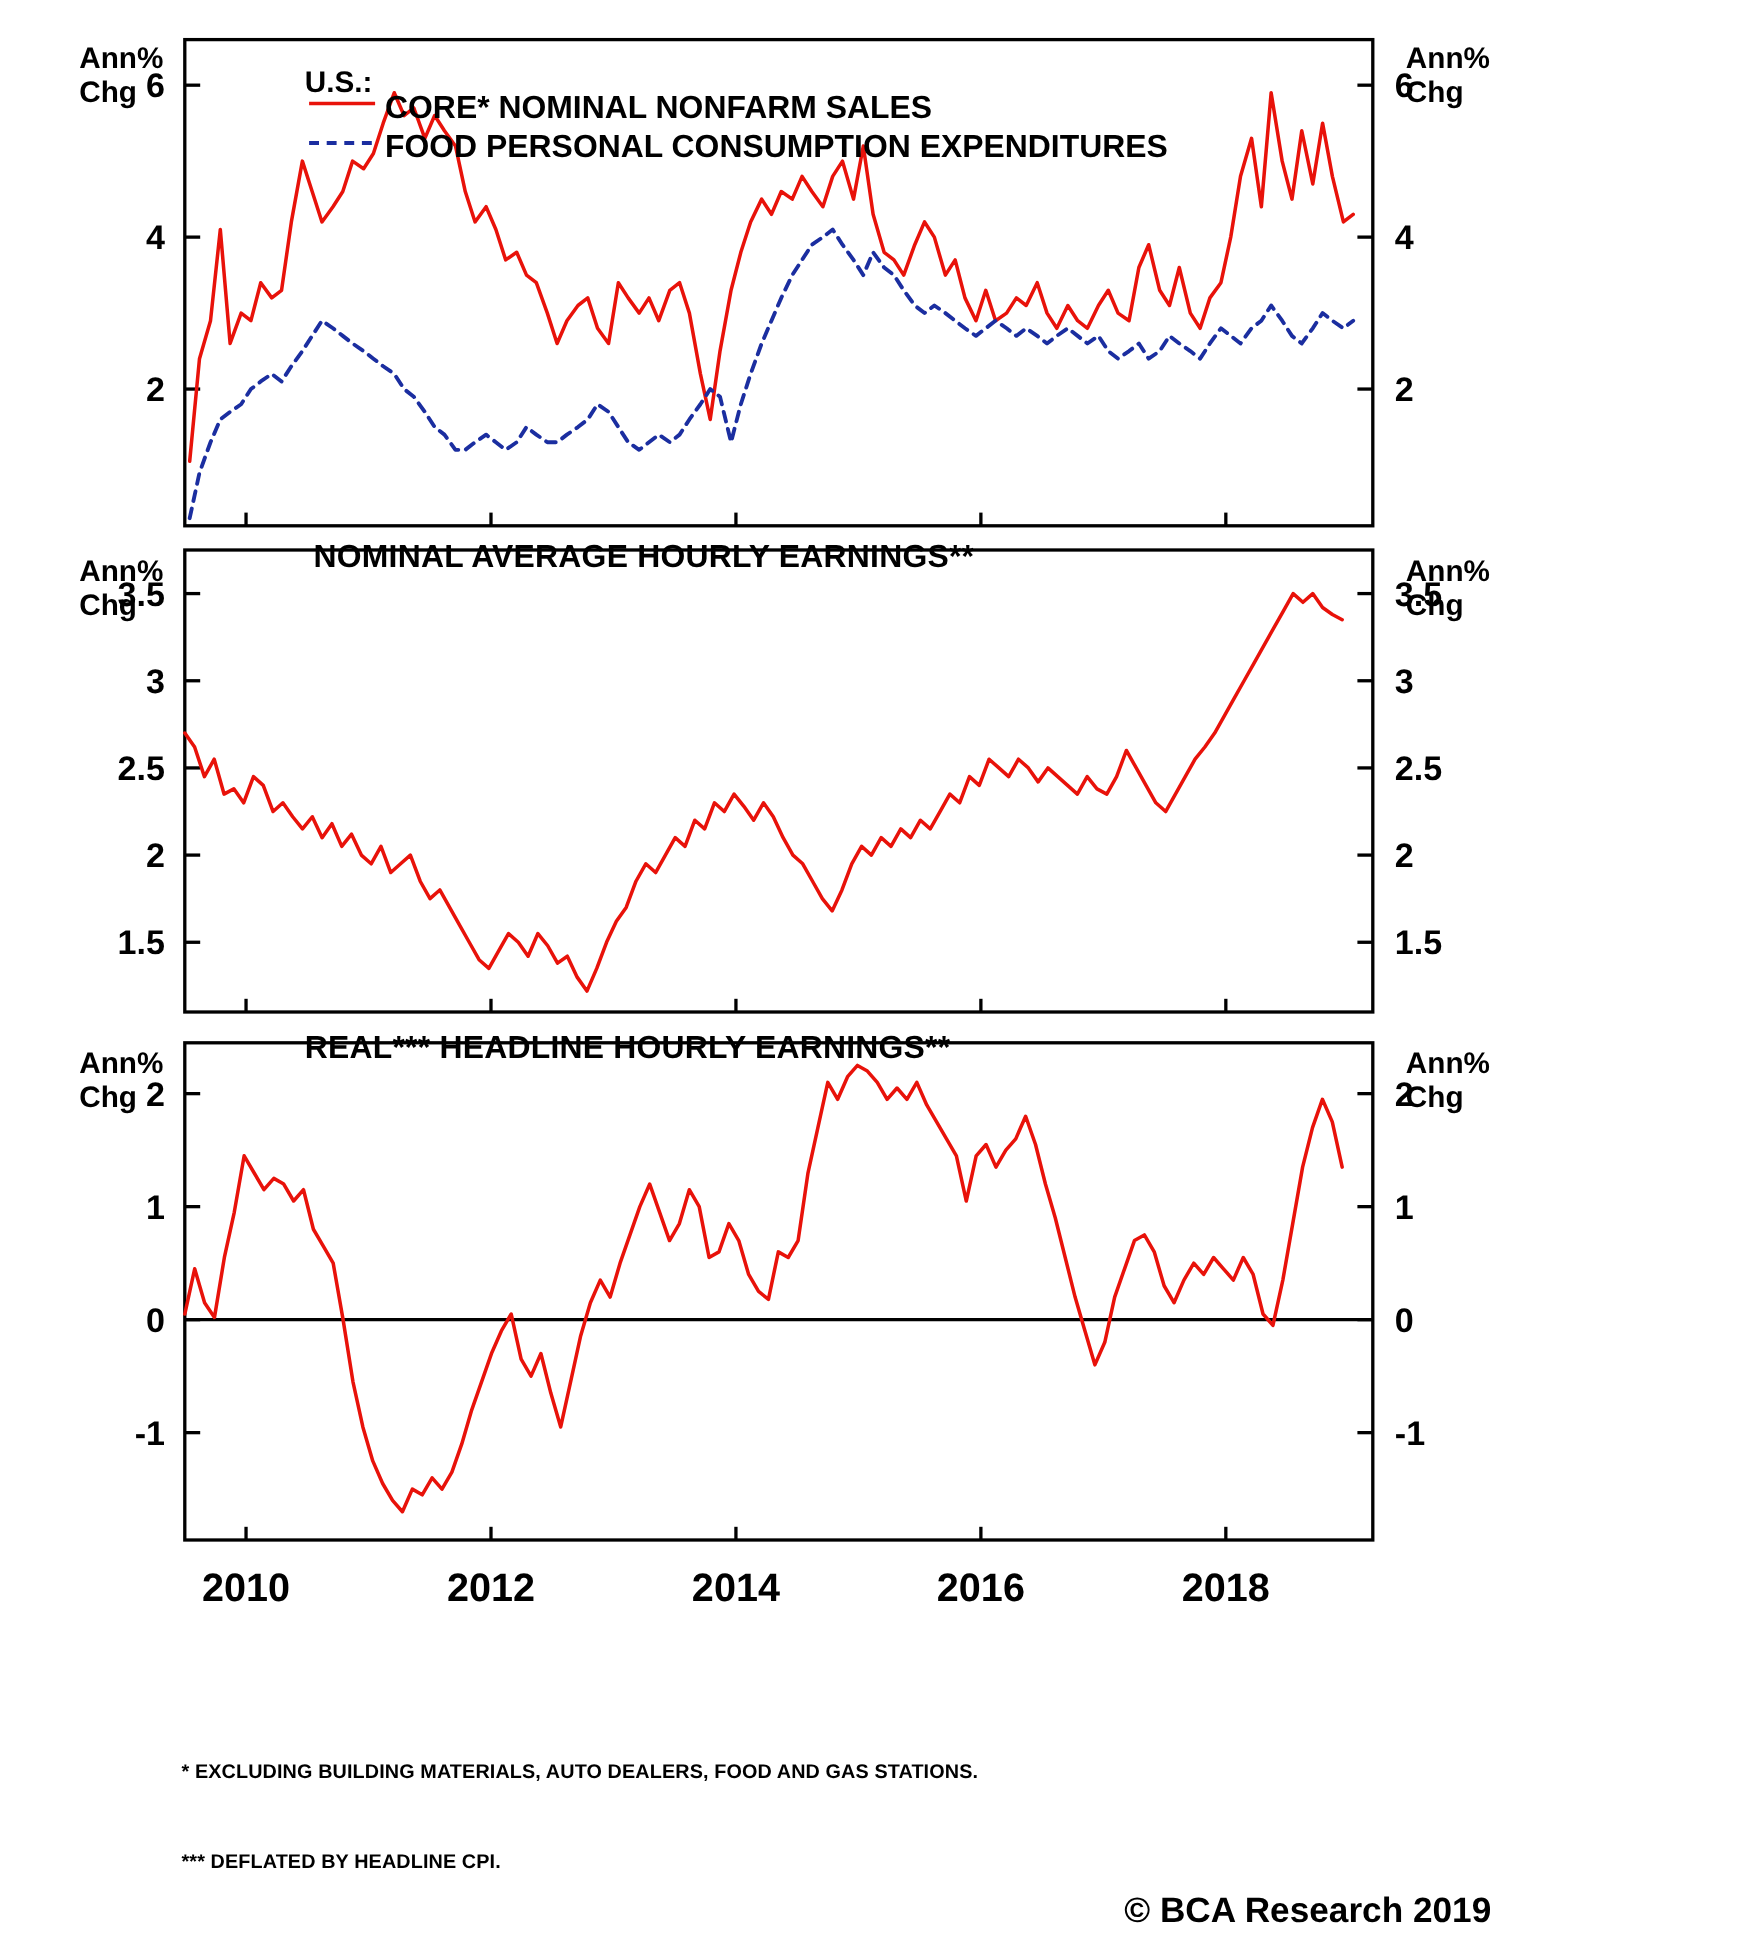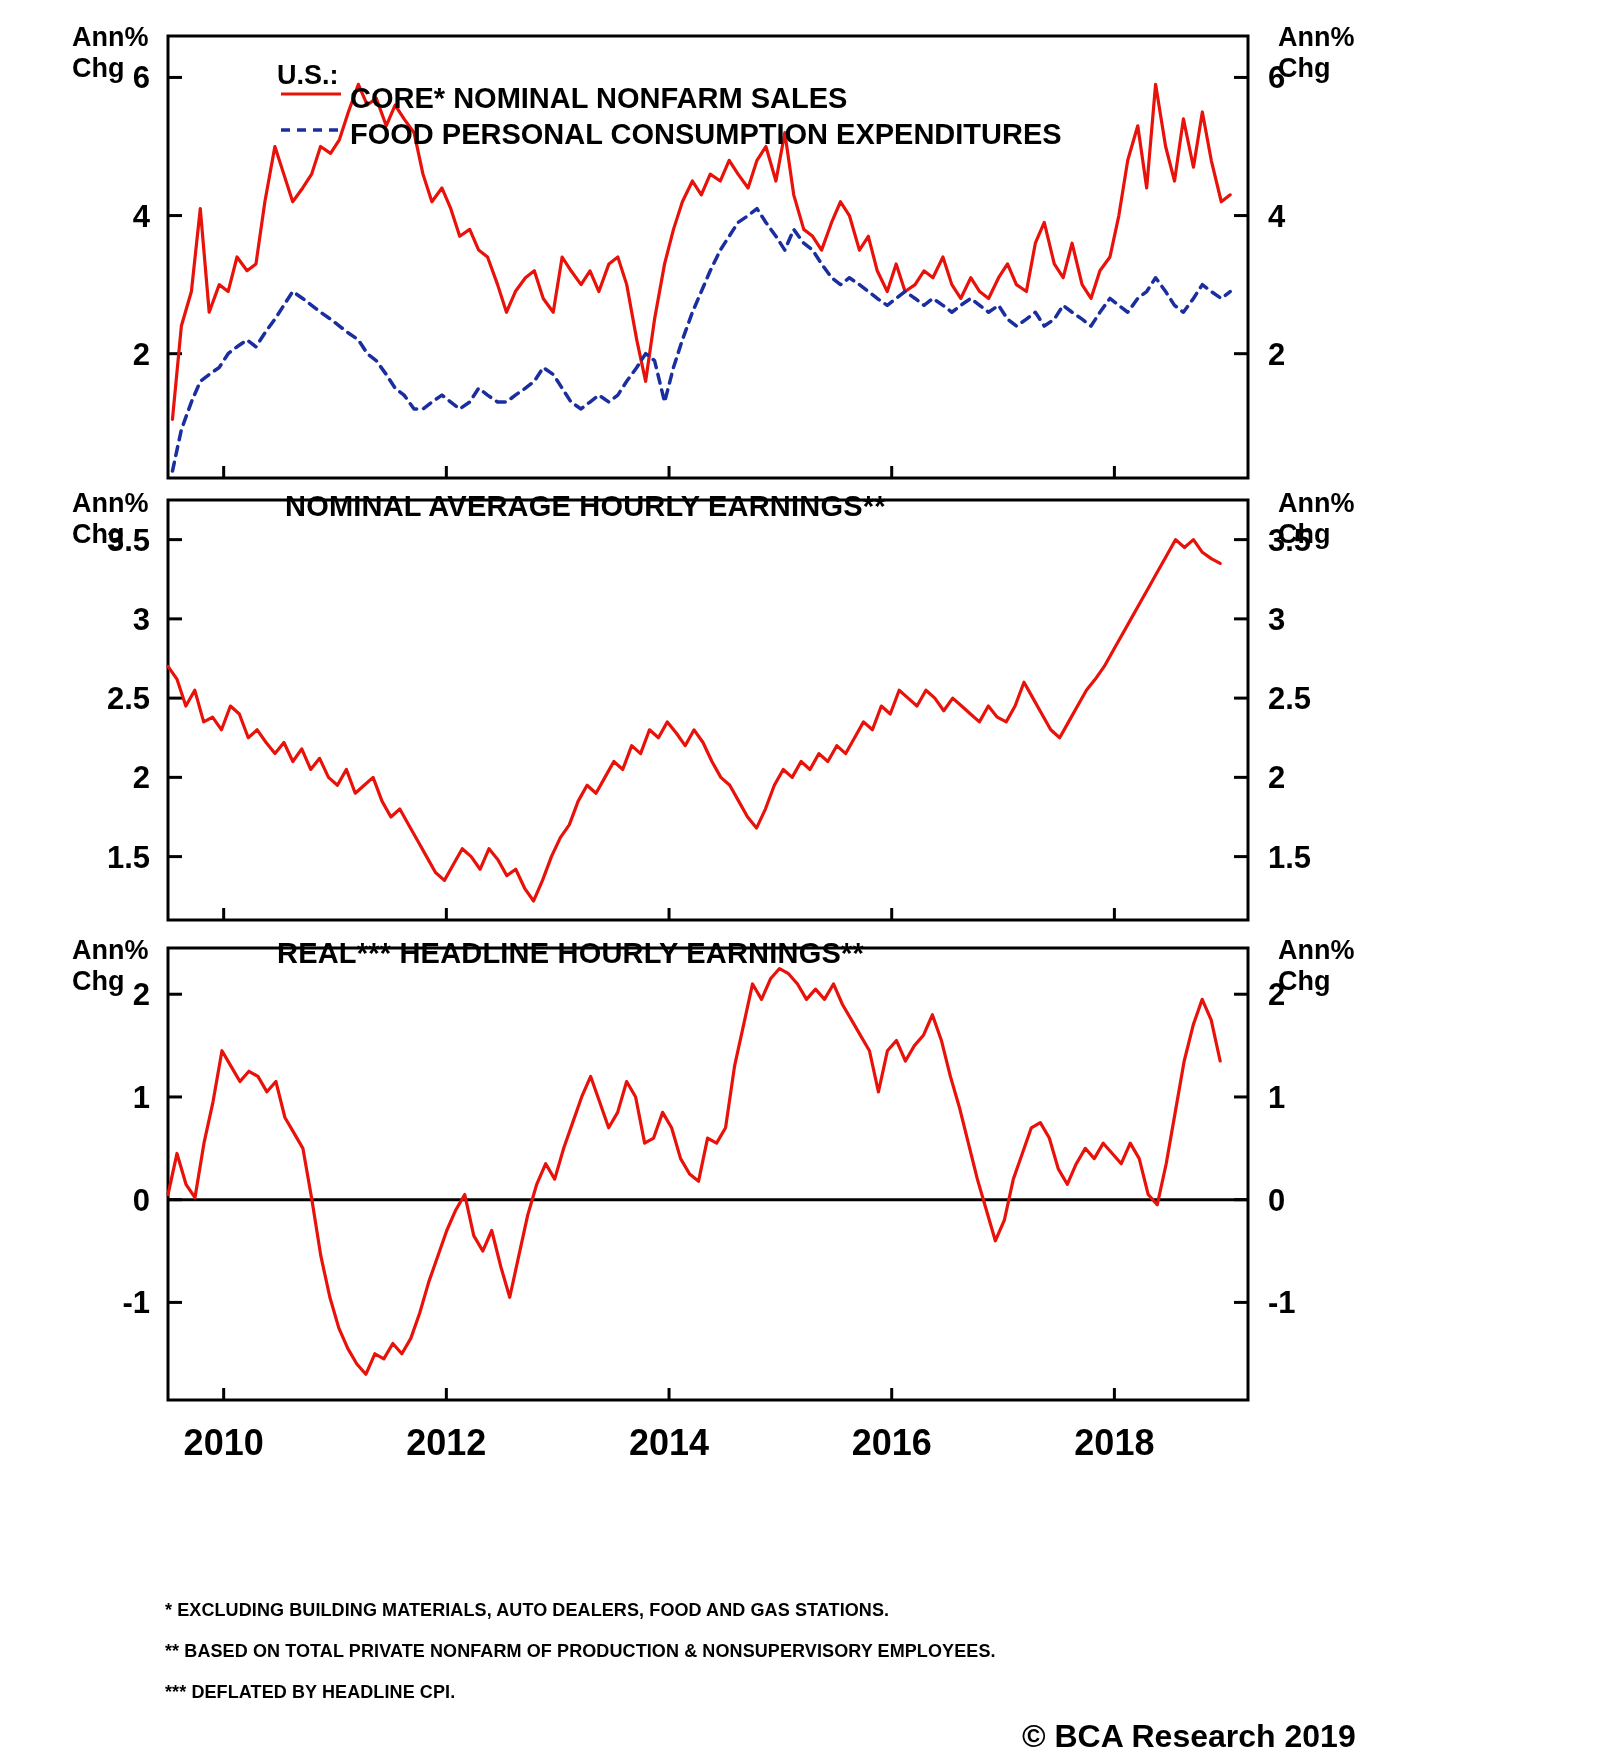--- a/index.html
+++ b/index.html
@@ -1,19 +1,19 @@
 <!DOCTYPE html>
 <html><head>
 <meta charset="utf-8">
 <style>
   html,body{margin:0;padding:0;background:#fff;}
   body{width:1600px;height:1758px;font-family:"Liberation Sans",sans-serif;color:#000;position:relative;}
   .wrap{position:absolute;left:0;top:0;width:1600px;height:1758px;}
   .panel{position:absolute;}
-  .axis-label{font-size:27px;font-weight:bold;line-height:1.15;}
+  .axis-label{font-size:27px;font-weight:bold;line-height:1.15;margin-top:16px;}
   .panel-title{font-size:29px;font-weight:bold;letter-spacing:0.2px;}
   .legend-title{font-size:27px;font-weight:bold;}
   .legend-item{font-size:29px;font-weight:bold;}
   .footnote{font-size:18px;font-weight:bold;letter-spacing:0.1px;}
   .copyright{font-size:32px;font-weight:bold;}
   svg{display:block;}
 </style>
 </head>
 <body>
 
@@ -126,16 +126,15 @@
     <div>Ann%</div>
     <div>Chg</div>
   </div>
   <div class="panel axis-label" style="left:1278px;top:935px;">
     <div>Ann%</div>
     <div>Chg</div>
   </div>
   <div class="panel panel-title" style="left:277px;top:937px;">REAL*** HEADLINE HOURLY EARNINGS**</div>
 
   <div class="panel footnote" style="left:165px;top:1600px;">*   EXCLUDING BUILDING MATERIALS, AUTO DEALERS, FOOD AND GAS STATIONS.</div>
-  <div class="panel footnote" style="left:165px;top:1641px;">**  BASED ON TOTAL PRIVATE NONFARM OF PRODUCTION &amp; NONSUPERVISORY EMPLOYEES.</div>
   <div class="panel footnote" style="left:165px;top:1682px;">*** DEFLATED BY HEADLINE CPI.</div>
   <div class="panel copyright" style="left:1022px;top:1718px;">© BCA Research 2019</div>
 </div>
 
 </body></html>

